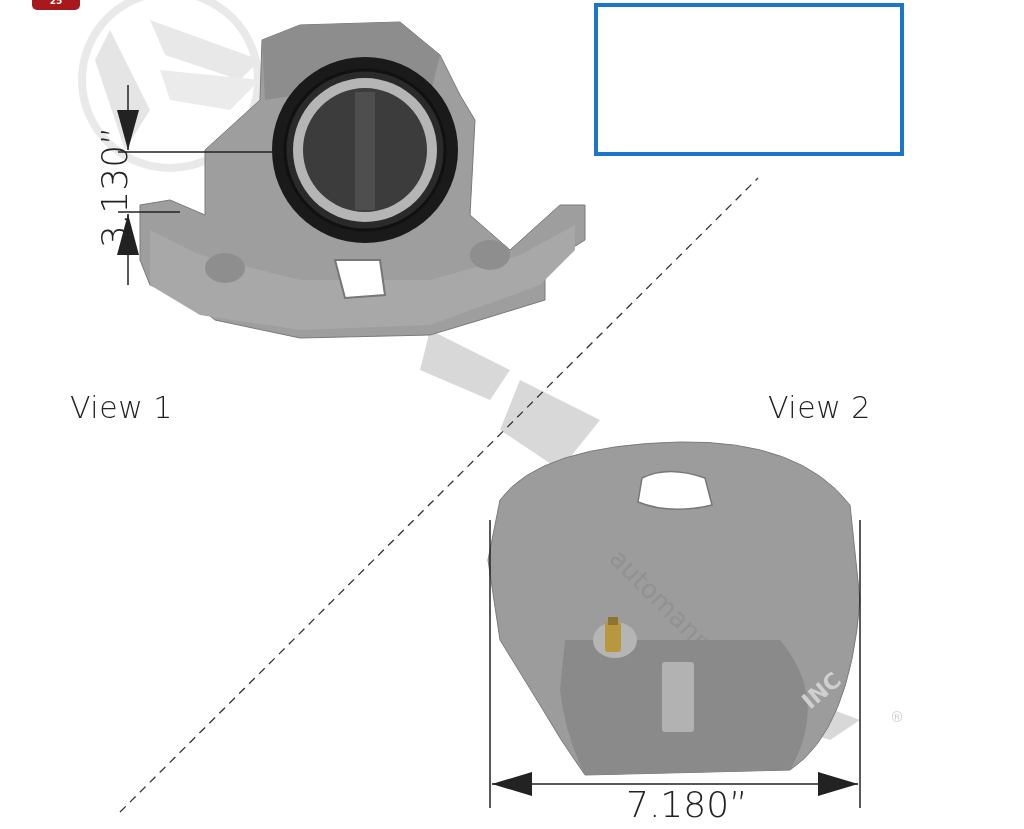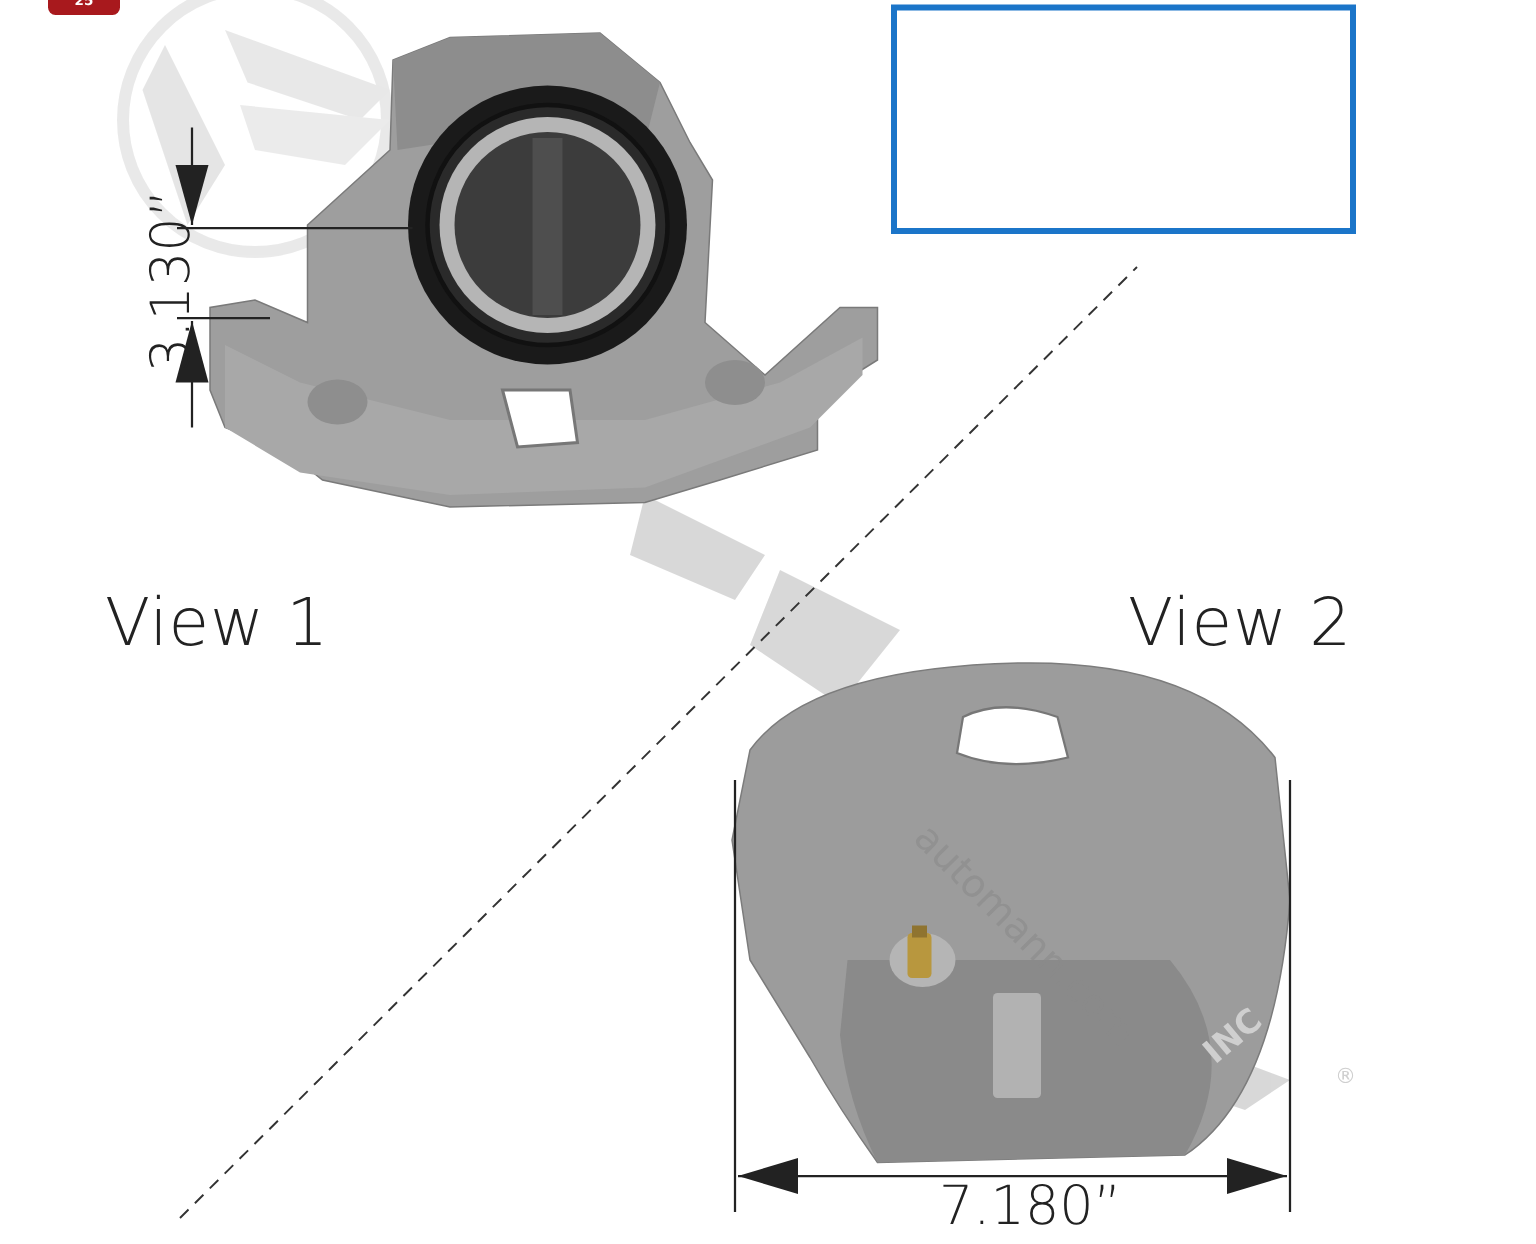--- a/index.html
+++ b/index.html
@@ -2,21 +2,21 @@
 <html><head>
   <meta charset="utf-8">
   <style>
     html, body { margin: 0; padding: 0; background: #ffffff; }
     body { width: 1024px; height: 829px; position: relative; overflow: hidden;
            font-family: "DejaVu Sans", "Liberation Sans", sans-serif; }
     .abs { position: absolute; }
     .badge { left: 32px; top: -6px; width: 48px; height: 16px; background: #a8191d;
              border-radius: 0 0 5px 5px; color: #fff; font-size: 9px; font-weight: bold;
              text-align: center; line-height: 14px; }
-    .view-label { font-size: 44px; color: #222; font-weight: 300; letter-spacing: 0.5px; }
+    .view-label { font-size: 30px; color: #222; font-weight: 300; letter-spacing: 0.5px; }
     .dim-label { font-size: 36px; color: #222; font-weight: 300; }
     .dim-vertical { transform: rotate(-90deg); transform-origin: left top; white-space: nowrap; }
     .kit-box { left: 594px; top: 3px; width: 310px; height: 153px; border: 4px solid #1b75c9;
                box-sizing: border-box; background: #fff; }
     svg { position: absolute; left: 0; top: 0; }
   </style>
 </head>
 <body>
 
 <div class="abs badge">25</div>
@@ -125,16 +125,16 @@
   </g>
 
   <text x="608" y="560" transform="rotate(45 608 560)" font-family="DejaVu Sans, sans-serif" font-size="26" fill="#8a8a8a" opacity="0.6">automann.com</text>
   <text x="810" y="710" transform="rotate(-40 810 710)" font-family="DejaVu Sans, sans-serif" font-size="22" font-weight="bold" fill="#cfcfcf">INC</text>
   <text x="890" y="722" font-family="DejaVu Sans, sans-serif" font-size="14" fill="#cfcfcf">®</text>
 </svg>
 
 <div class="abs kit-box"></div>
 
 <div class="abs view-label" style="left:70px; top:390px;">View 1</div>
-<div class="abs view-label" style="left:752px; top:390px;">View 2</div>
+<div class="abs view-label" style="left:768px; top:390px;">View 2</div>
 
 <div class="abs dim-label dim-vertical" style="left:94px; top:248px;">3.130”</div>
 <div class="abs dim-label" style="left:626px; top:784px;">7.180”</div>
 
 </body></html>

